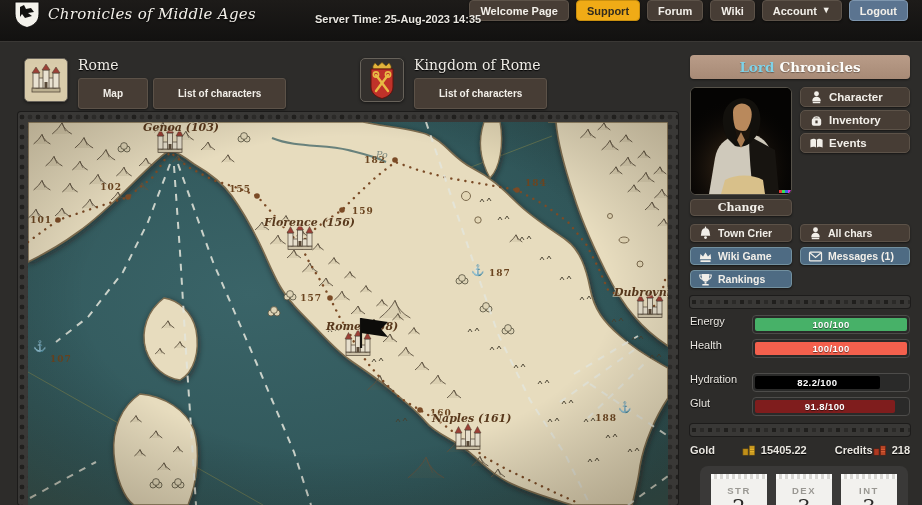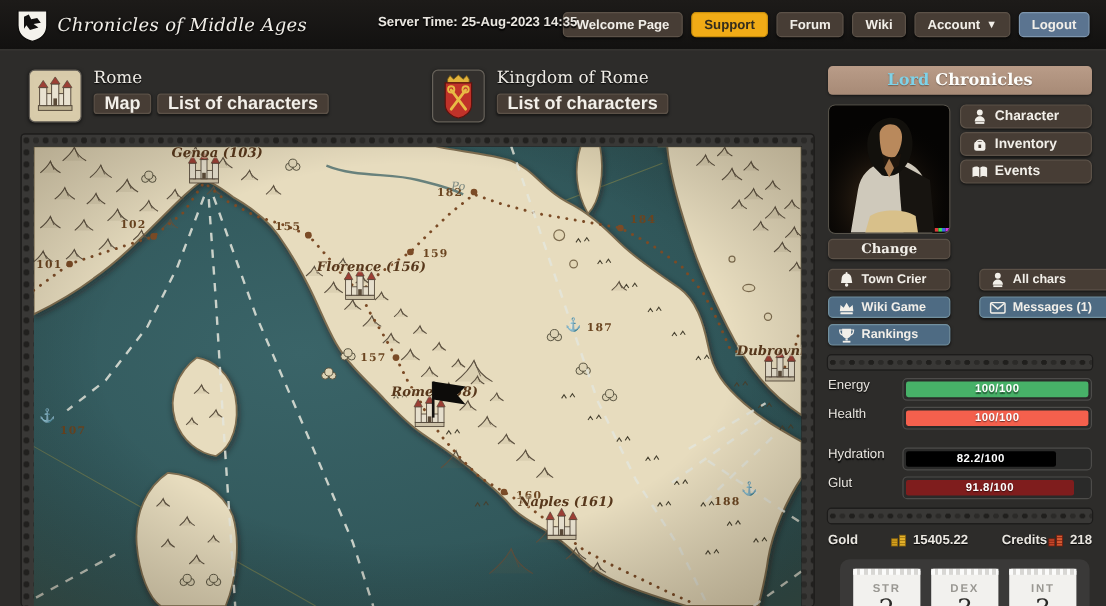--- a/index.html
+++ b/index.html
@@ -1,21 +1,21 @@
 <!DOCTYPE html>
 <html><head>
 <meta charset="utf-8">
 <style>
   html,body{margin:0;padding:0}
   body{width:922px;height:505px;overflow:hidden;position:relative;background:#2d2c2a;
        font-family:"Liberation Sans",sans-serif;-webkit-font-smoothing:antialiased}
 
   
   .topbar{position:absolute;left:0;top:0;width:922px;height:42px;box-sizing:border-box;
-    display:flex;align-items:center;padding:0 14px;gap:8px;
+    display:flex;align-items:flex-start;padding:0 14px;gap:8px;
     background:linear-gradient(180deg,#1d1b19,#121110);
     border-bottom:1px solid #3a3835;z-index:5}
   .brand{display:flex;align-items:center;gap:8px}
   .brand-title{font-family:"DejaVu Serif",serif;font-style:italic;font-size:15px;color:#f2efe9;
     text-shadow:0 1px 2px #000;letter-spacing:.3px}
   .server-time{position:absolute;left:315px;top:13px;font-size:11px;font-weight:bold;color:#e9e6e0;
     text-shadow:0 1px 1px #000}
   .topnav{margin-left:auto;display:flex;gap:7px;align-items:center}
   .btn{box-sizing:border-box;display:inline-flex;align-items:center;justify-content:center;gap:5px;
     border-radius:4px;font-weight:bold;font-size:11px;color:#f2efe9;cursor:pointer;
@@ -27,21 +27,21 @@
   .caret{font-size:9px;line-height:1}
 
   
   .loc{position:absolute;top:58px;display:flex;gap:10px;z-index:3}
   .loc-town{left:24px}.loc-kingdom{left:360px}
   .loc-thumb{width:42px;height:42px;border-radius:5px;border:1px solid #67625a;background:#2f2b28;
     display:flex;align-items:center;justify-content:center;overflow:hidden;box-shadow:0 1px 3px rgba(0,0,0,.5)}
   .loc-name{font-family:"DejaVu Serif",serif;font-size:14px;color:#efece6;line-height:1.1;
     text-shadow:0 1px 1px #000}
   .loc-buttons{display:flex;gap:5px;margin-top:5px}
-  .btn.sm{height:17px;font-size:15px;padding:1px 8px;border-radius:3px}
+  .btn.sm{height:31px;font-size:10px;padding:1px 24px;border-radius:3px}
 
   
   .map-frame{position:absolute;left:18px;top:112px;width:660px;height:393px;box-sizing:border-box;
     padding:10px 10px 0 10px;border-radius:3px;background-color:#393836;
     background-image:
       radial-gradient(circle 2.6px at 4px 5px,#21201e 92%,transparent),
       radial-gradient(circle 2.6px at 12px 5px,#2b2a28 92%,transparent);
     background-size:16px 10px;box-shadow:0 0 0 1px #1c1b1a}
   .map-inner{width:640px;height:383px;overflow:hidden;box-shadow:inset 0 0 14px rgba(0,0,0,.6)}
   .map-inner svg{display:block}
@@ -59,21 +59,21 @@
   .sb-lord{color:#7fd2e8}.sb-name{color:#fdfdfa}
   .sb-cols{display:flex;gap:8px;margin-top:8px}
   .portrait-wrap{width:102px}
   .portrait{width:100px;height:106px;border:1px solid #565249;border-radius:6px;overflow:hidden;
     background:#000;position:relative}
   .change-btn{width:102px;margin-top:4px;height:17px;font-size:11px;font-family:"DejaVu Serif",serif}
   .menu-col{display:flex;flex-direction:column;gap:3px;flex:1}
   .menu-btn{height:20px;justify-content:flex-start;padding:0 8px;font-size:11.5px;border-radius:5px}
   .mi{display:inline-flex;width:15px;height:15px;align-items:center;justify-content:center}
   .mi svg{width:15px;height:15px}
-  .actions{display:grid;grid-template-columns:102px 110px;gap:5px 24px;margin-top:8px}
+  .actions{display:grid;grid-template-columns:102px 110px;gap:5px 8px;margin-top:8px}
   .action-btn{height:18px;justify-content:flex-start;padding:0 7px;font-size:10.5px;border-radius:4px}
   .divider{height:12px;border-radius:3px;margin-top:8px;background-color:#393836;
     background-image:
       radial-gradient(circle 2.4px at 4px 6px,#201f1d 92%,transparent),
       radial-gradient(circle 2.4px at 12px 6px,#2b2a28 92%,transparent);
     background-size:16px 12px;box-shadow:0 0 0 1px #1d1c1b}
   .bars{margin-top:7px}
   .bar-row{display:flex;margin-top:5px}
   .bar-row.gap{margin-top:15px}
   .bar-label{width:62px;font-size:11px;color:#e8e5df;text-shadow:0 1px 1px #000}

